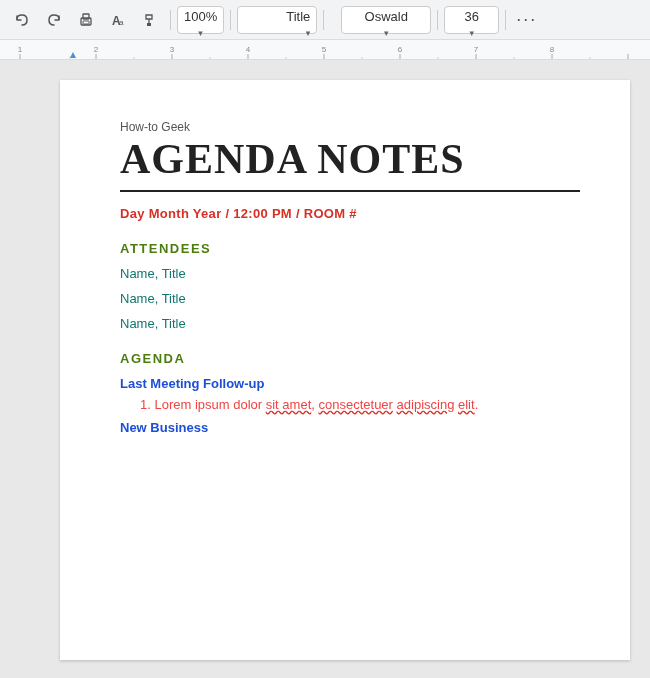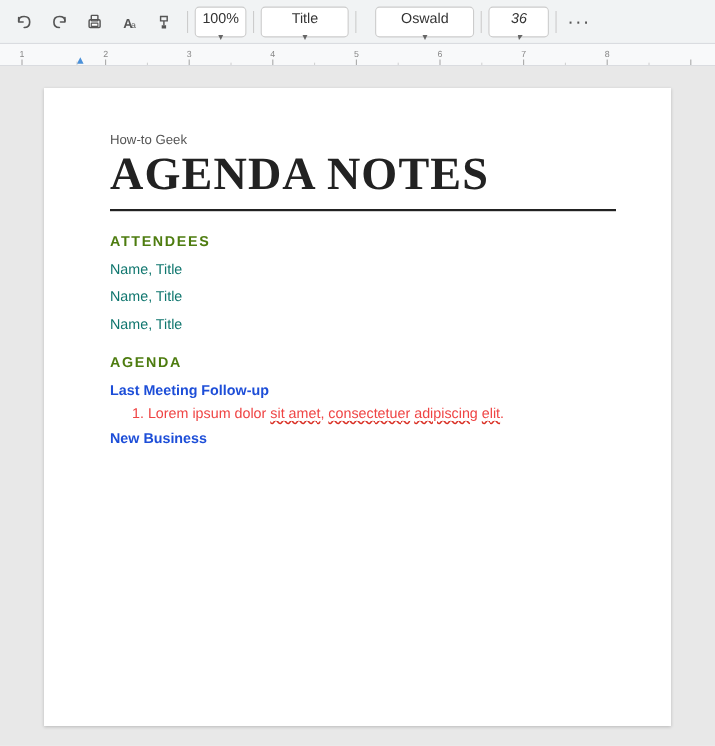--- a/index.html
+++ b/index.html
@@ -96,20 +96,21 @@
       overflow: hidden;
     }
 
     .doc-page {
       background: white;
       width: 570px;
       min-height: 580px;
       box-shadow: 0 1px 3px rgba(0,0,0,0.2);
       padding: 40px 50px 40px 60px;
       font-family: Arial, sans-serif;
+      margin-left: 20px;
     }
 
     .doc-subtitle {
       font-size: 12px;
       color: #555;
       margin-bottom: 2px;
       font-family: Arial, sans-serif;
     }
 
     .doc-title {
@@ -216,35 +217,35 @@
 
   <div class="toolbar-divider"></div>
 
   <div class="toolbar-dropdown">
     <span>100%</span>
     <span class="chevron">▾</span>
   </div>
 
   <div class="toolbar-divider"></div>
 
-  <div class="toolbar-dropdown" style="min-width:80px;">
+  <div class="toolbar-dropdown" style="min-width:80px;align-items:flex-end;">
     <span>Title</span>
     <span class="chevron">▾</span>
   </div>
 
   <div class="toolbar-divider"></div>
 
   <div class="toolbar-dropdown" style="min-width:90px;margin-left:11px;">
     <span>Oswald</span>
     <span class="chevron">▾</span>
   </div>
 
   <div class="toolbar-divider"></div>
 
-  <div class="toolbar-dropdown" style="min-width:55px;font-style:italic;">
+  <div class="toolbar-dropdown" style="min-width:55px;">
     <span>36</span>
     <span class="chevron">▾</span>
   </div>
 
   <div class="toolbar-divider"></div>
 
   <div class="more-btn">
     <span style="font-size:18px; color:#555; letter-spacing:1px;">···</span>
   </div>
 </div>
@@ -286,20 +287,21 @@
     </g>
   </svg>
 </div>
 
 <div class="doc-area">
   <div class="doc-page">
 
     <div class="doc-subtitle">How-to Geek</div>
     <div class="doc-title">AGENDA NOTES</div>
     <hr class="doc-divider">
+    <div class="doc-meta">Day Month Year / 12:00 PM / ROOM #</div>
 
     <div class="doc-section-title">ATTENDEES</div>
 
     <div class="doc-list-item">Name, Title</div>
     <div class="doc-list-item">Name, Title</div>
     <div class="doc-list-item">Name, Title</div>
 
     <div class="doc-section-title">AGENDA</div>
 
     <div class="agenda-item-heading">

